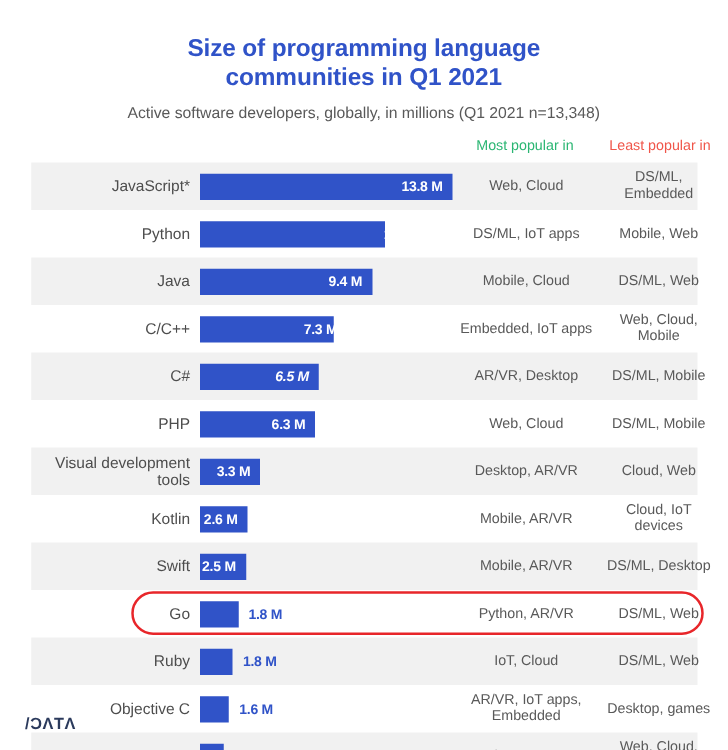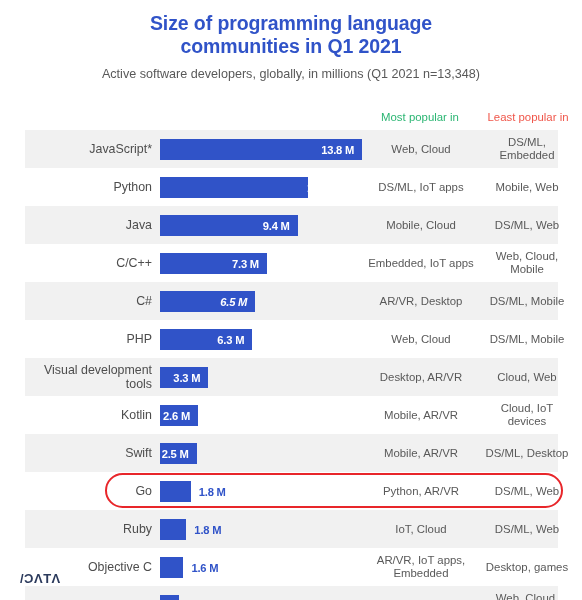--- a/index.html
+++ b/index.html
@@ -15,21 +15,21 @@
     position: relative;
   }
   .chart-wrap {
     position: relative;
     width: 582px;
     height: 600px;
   }
 
   
   .title-block {
-    padding-top: 12px;
+    padding-top: 28px;
     text-align: center;
   }
   .chart-title {
     color: #3053c8;
     font-size: 19.5px;
     font-weight: bold;
     line-height: 23px;
     letter-spacing: -0.1px;
     margin: 0 auto;
     width: 360px;
@@ -263,21 +263,21 @@
           <div class="cell-most">Mobile, Cloud</div>
           <div class="cell-least">DS/ML, Web</div>
         </div>
       </div>
       <div class="row">
         <div class="band"></div>
         <div class="row-inner">
           <div class="lang-label">C/C++</div>
           <div class="bar-area">
             <div class="bar" style="width: 106.945px; background: rgb(48, 83, 200);"></div>
-            <div class="bar-value-in" style="left: 0px; width: 98.945px; justify-content: flex-end;">7.3 M</div>
+            <div class="bar-value-in" style="left: 0px; width: 98.945px; justify-content: flex-end; padding-left: 11px;">7.3 M</div>
           </div>
           <div class="cell-most">Embedded, IoT apps</div>
           <div class="cell-least">Web, Cloud,
 Mobile</div>
         </div>
       </div>
       <div class="row banded">
         <div class="band"></div>
         <div class="row-inner">
           <div class="lang-label">C#</div>

